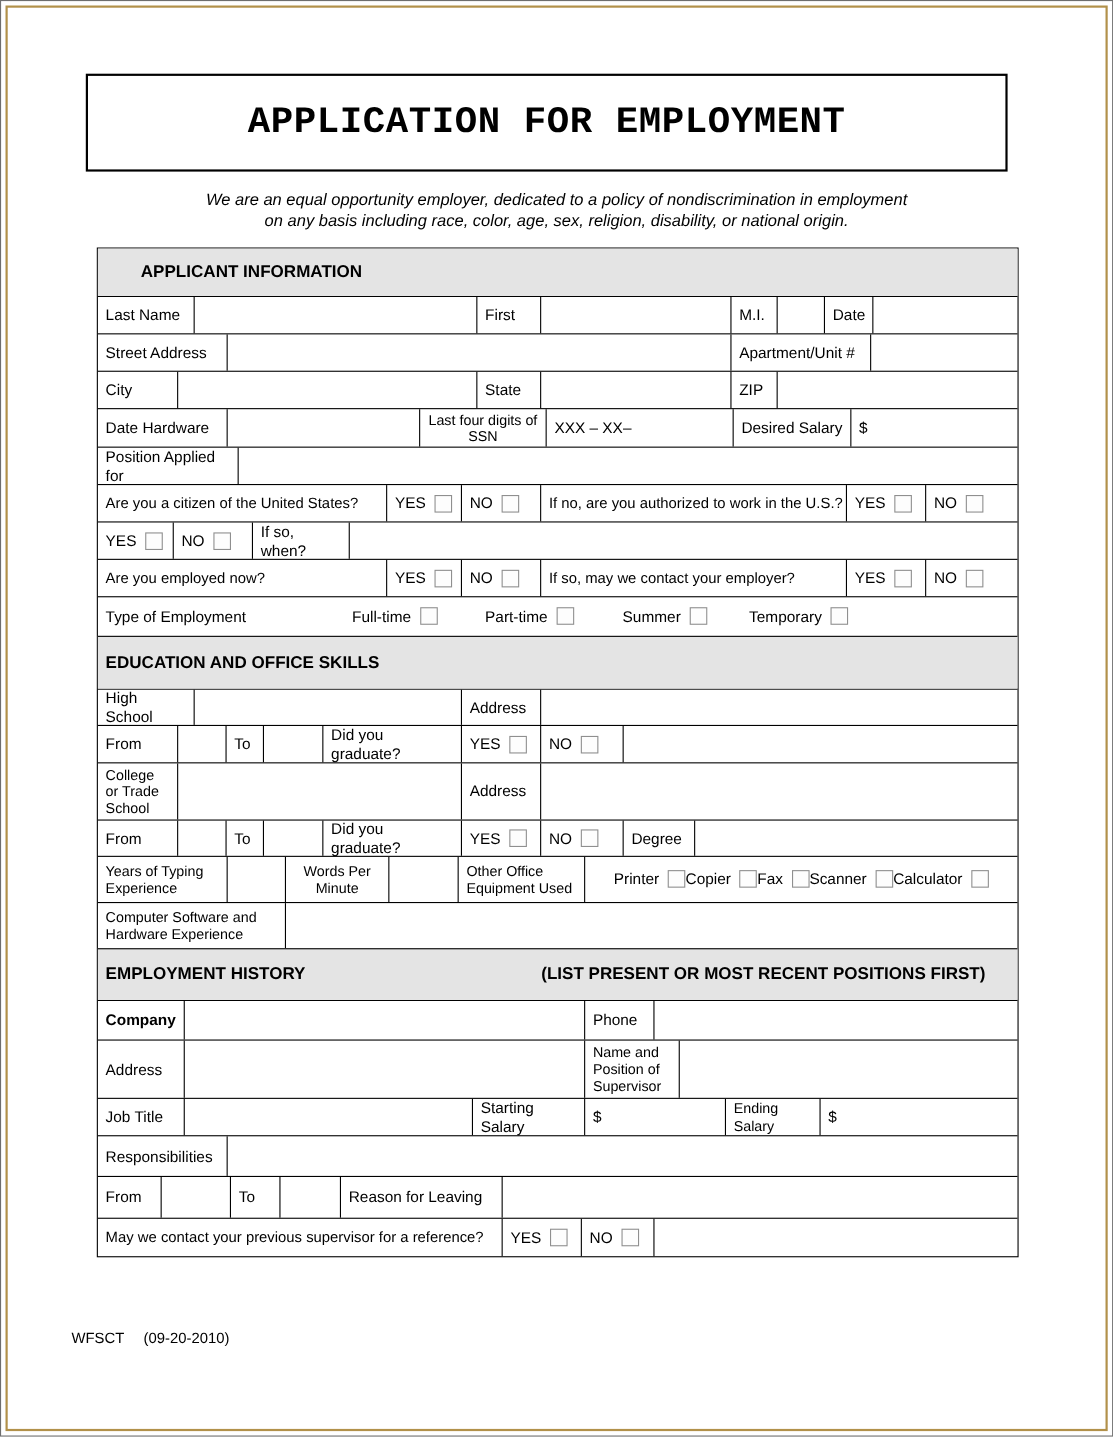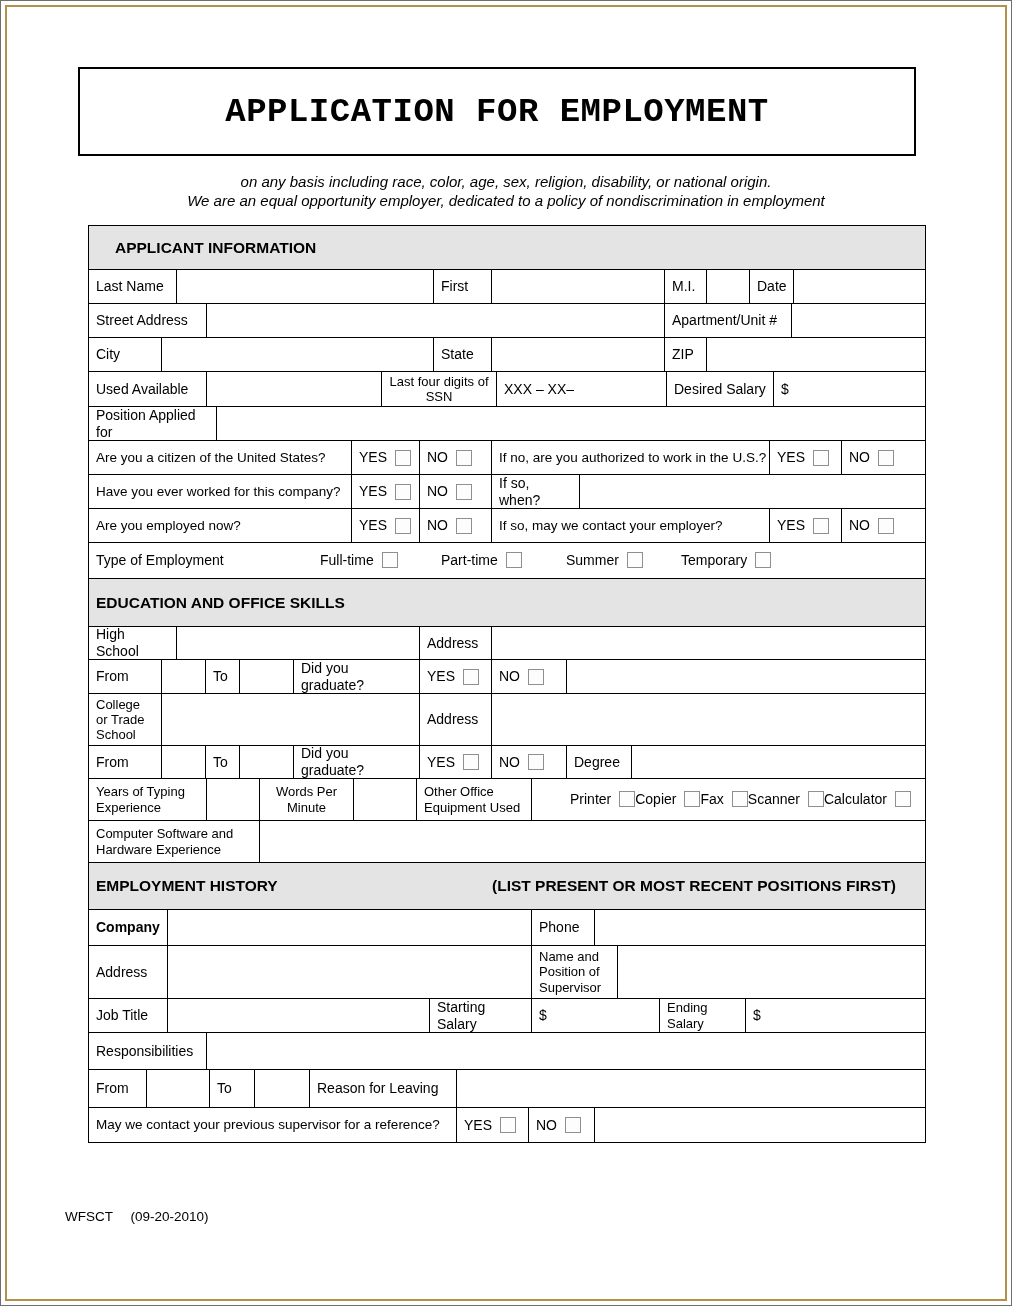--- a/index.html
+++ b/index.html
@@ -16,53 +16,53 @@
 
   .subtitle{position:absolute;left:0;top:172px;width:1012px;text-align:center;
     font-style:italic;font-size:15px;line-height:19px;}
 
   .tbl{position:absolute;left:88px;top:225px;width:838px;border:1px solid #000;box-sizing:border-box;background:#fff;}
   .tbl > div{box-sizing:border-box;}
   .tbl > div + div{border-top:1px solid #000;}
 
   .sec{display:flex;align-items:center;background:var(--section_bg,#e4e4e4);
     font-weight:bold;font-size:15.5px;padding-left:7px;position:relative;}
-  .sec.pad39{padding-left:26px;}
+  .sec.pad39{padding-left:39px;}
   .sec .note{position:absolute;left:403px;font-weight:bold;}
 
   .row{display:flex;}
   .c{display:flex;align-items:center;padding:2px 7px;box-sizing:border-box;
      border-left:1px solid #000;font-size:14px;line-height:1.18;}
   .c:first-child{border-left:none;}
   .flex{flex:1;min-width:0;}
   .ctr{justify-content:center;text-align:center;}
   .sm{font-size:13px;}
   .q{font-size:13.5px;white-space:nowrap;}
   .b{font-weight:bold;}
   .cb{width:14px;height:14px;border:1px solid var(--checkbox_border,#8f8f8f);
       background:#fdfdfd;display:inline-block;margin-left:8px;flex:none;}
   .opt{display:flex;align-items:center;flex:none;}
-  .equip{justify-content:flex-end;padding:0 14px;}
+  .equip{justify-content:center;padding:0 14px;}
 
   .footer{position:absolute;left:65px;top:1209px;font-size:13.5px;}
   .footer span + span{margin-left:14px;text-align:right;}
 </style>
 </head>
 <body>
 
 <div class="frame-outer"></div>
 <div class="frame-gold"></div>
 
 <div class="title-box">
   <div class="title-text">APPLICATION FOR EMPLOYMENT</div>
 </div>
 
 <div class="subtitle">
+  <div>We are an equal opportunity employer, dedicated to a policy of nondiscrimination in employment</div>
   <div>on any basis including race, color, age, sex, religion, disability, or national origin.</div>
-  <div>We are an equal opportunity employer, dedicated to a policy of nondiscrimination in employment</div>
 </div>
 
 <div class="tbl">
 
   <div class="sec pad39" style="height:43px">
     <span>APPLICANT INFORMATION</span>
   </div>
 
   <div class="row" style="height:34px">
     <div class="c" style="width:87px">Last Name</div>
@@ -86,21 +86,21 @@
     <div class="c" style="width:72px">City</div>
     <div class="c" style="width:272px"></div>
     <div class="c" style="width:58px">State</div>
     <div class="c" style="width:173px"></div>
     <div class="c" style="width:42px">ZIP</div>
     <div class="c flex"></div>
   </div>
 
 
   <div class="row" style="height:35px">
-    <div class="c" style="width:117px">Used Available</div>
+    <div class="c" style="width:117px">Date Hardware</div>
     <div class="c" style="width:175px"></div>
     <div class="c ctr sm" style="width:115px">Last four digits of SSN</div>
     <div class="c" style="width:170px">
       <span>XXX – XX–</span>
     </div>
     <div class="c" style="width:107px">Desired Salary</div>
     <div class="c flex">
       <span>$</span>
     </div>
   </div>
@@ -125,21 +125,20 @@
       <span>YES</span>
       <span class="cb"></span>
     </div>
     <div class="c flex">
       <span>NO</span>
       <span class="cb"></span>
     </div>
   </div>
 
   <div class="row" style="height:34px">
-    <div class="c q" style="width:262px">Have you ever worked for this company?</div>
     <div class="c" style="width:68px">
       <span>YES</span>
       <span class="cb"></span>
     </div>
     <div class="c" style="width:72px">
       <span>NO</span>
       <span class="cb"></span>
     </div>
     <div class="c" style="width:88px">If so, when?</div>
     <div class="c flex"></div>

